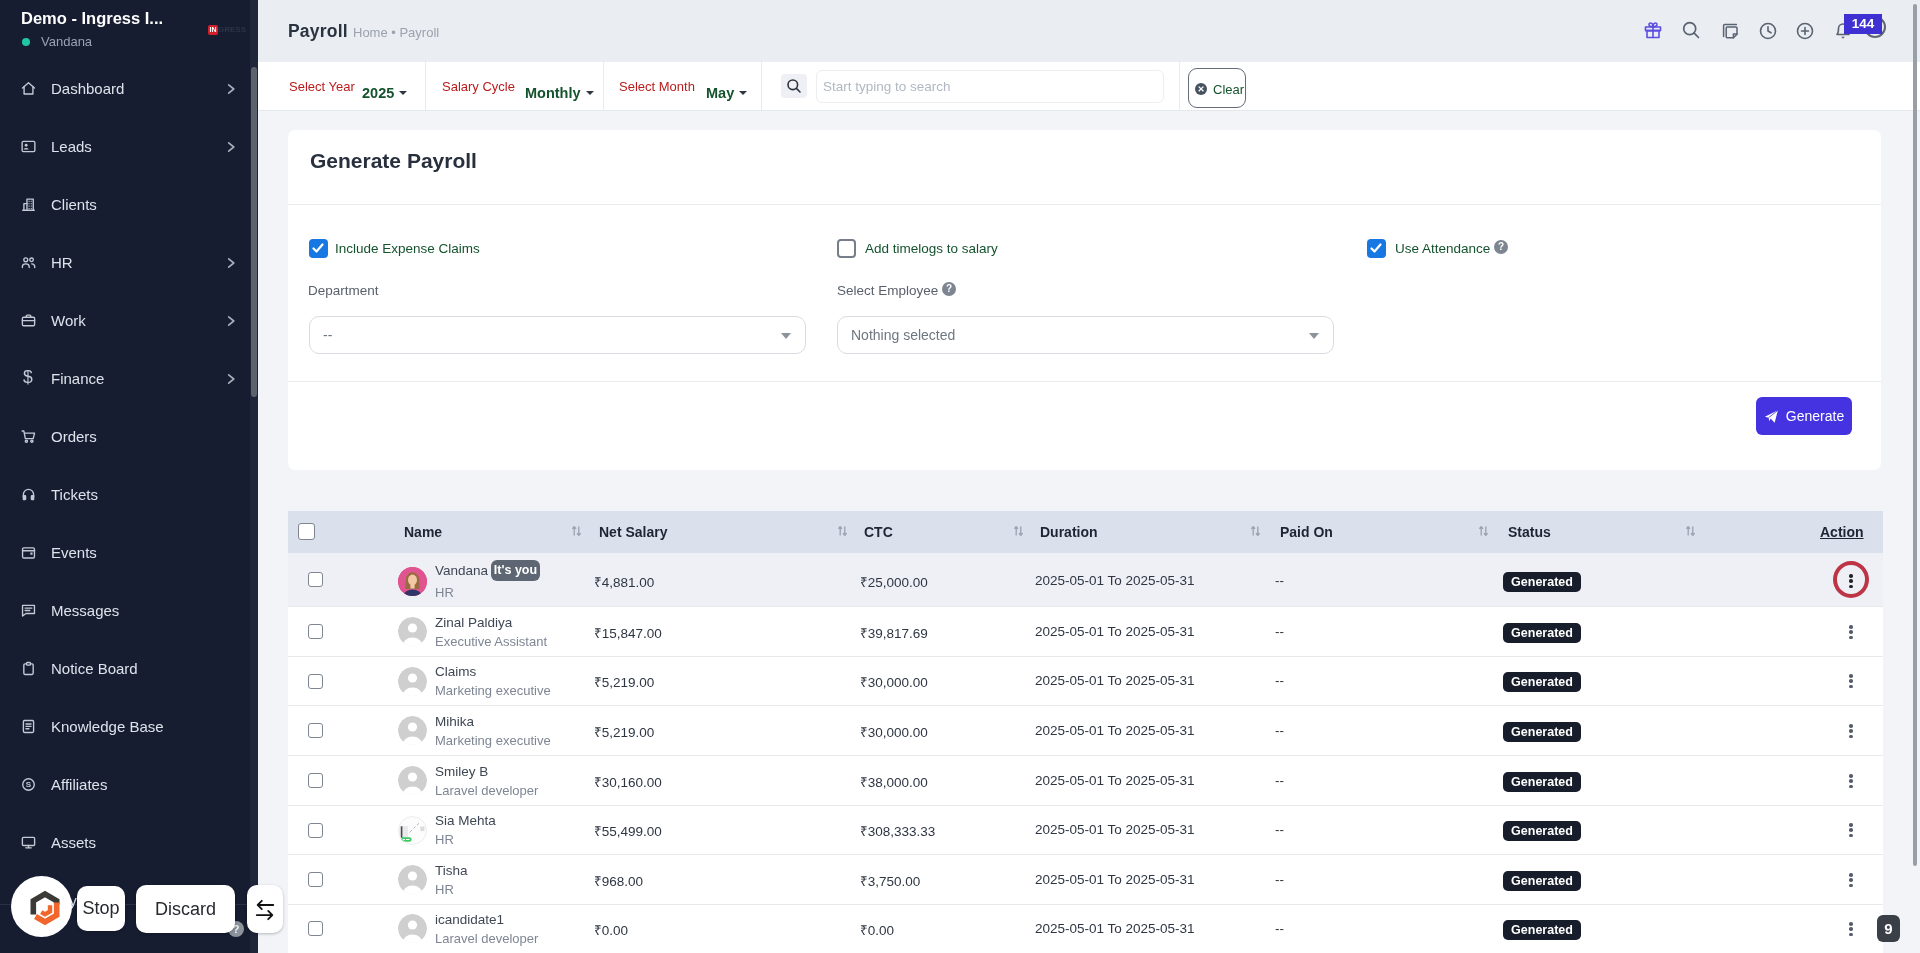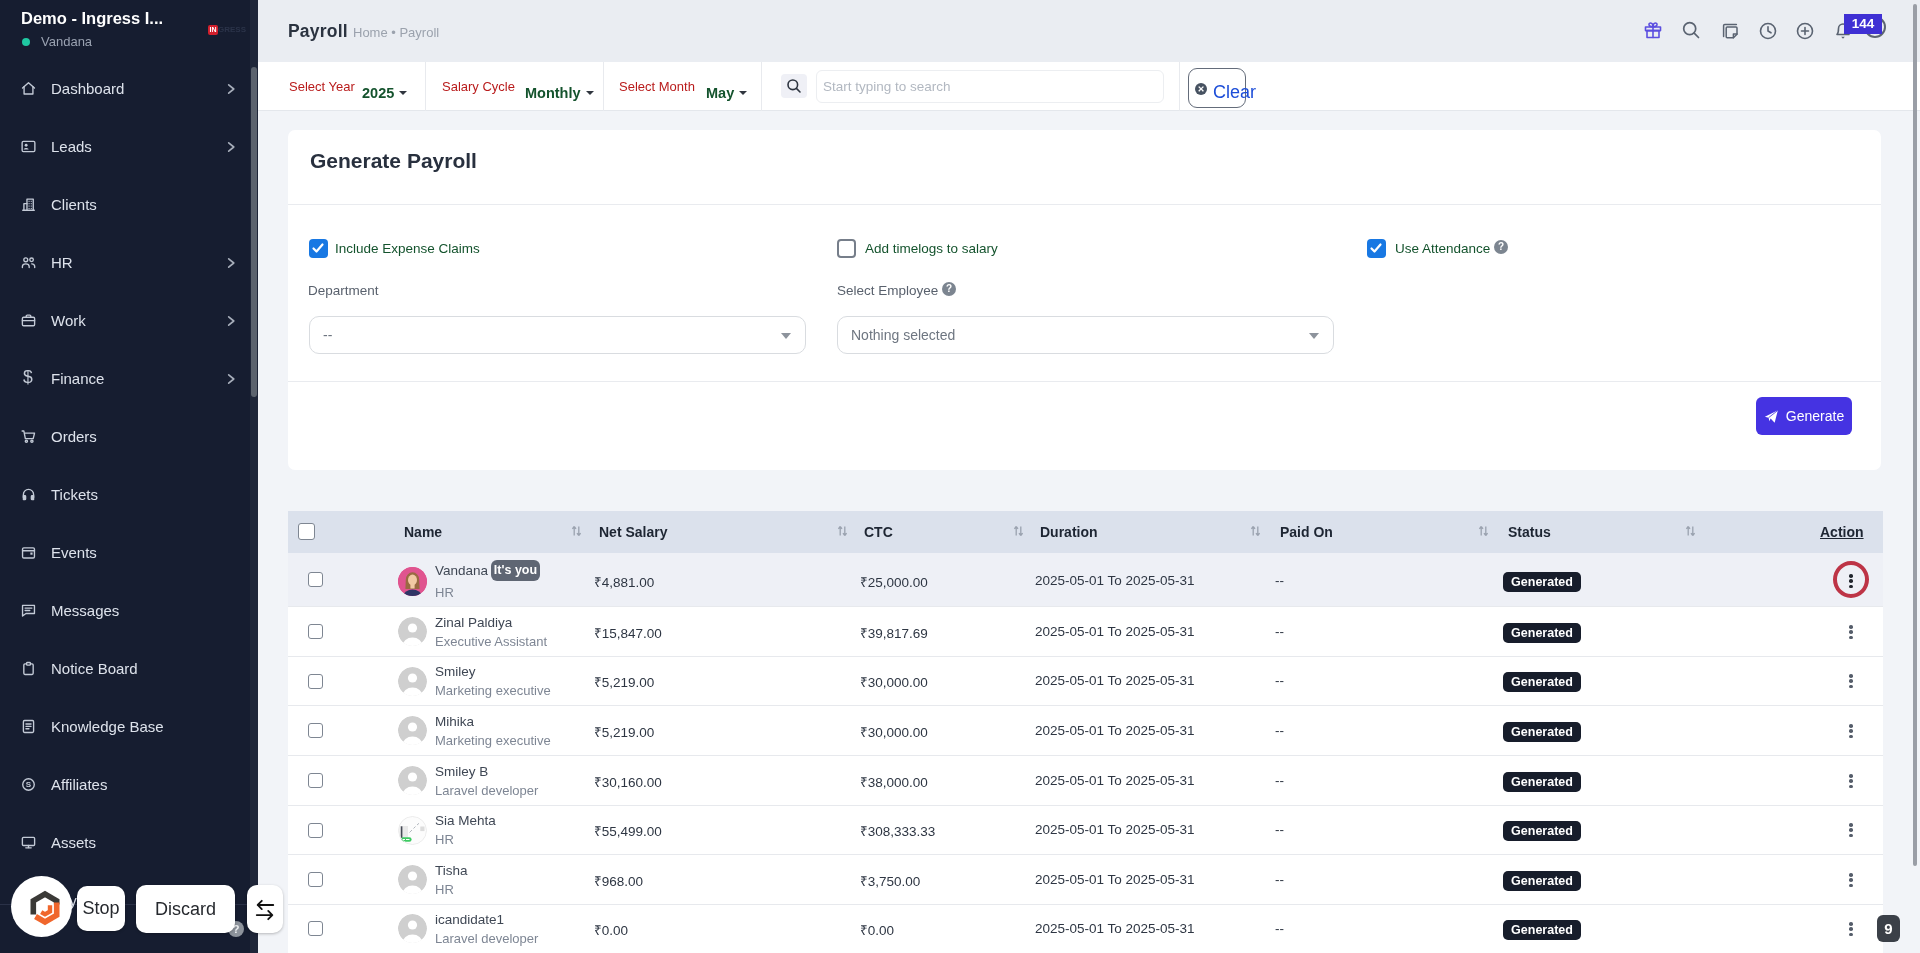--- a/index.html
+++ b/index.html
@@ -33,21 +33,21 @@
 #filterbar { position:absolute; left:258px; top:62px; width:1662px; height:49px; background:#fff; border-bottom:1px solid #e4e7ec; }
 .fsep { position:absolute; top:0; width:1px; height:49px; background:#e8eaee; }
 .flabel { font-size:13px; color:#b91c1c; position:absolute; top:17px; }
 .fvalue { font-size:14.5px; color:#14532d; font-weight:bold; position:absolute; top:15px;margin-top:8px; }
 .caret { display:inline-block; width:0; height:0; border-left:4px solid transparent; border-right:4px solid transparent; border-top:4.5px solid #30363f; vertical-align:middle; margin-left:5px; margin-bottom:2px; }
 #searchbox { position:absolute; left:558px; top:8px; width:348px; height:33px; border:1px solid #eceef1; border-radius:6px; }
 #sglass { position:absolute; left:523px; top:12px; width:26px; height:24px; background:#eff0f6; border-radius:4px; }
 #sph { position:absolute; left:565px; top:17px; font-size:13.5px; color:#b2b8c1; }
 #clearbtn { position:absolute; left:930px; top:6px; width:58px; height:40px; border:1px solid #646c7a; border-radius:9px; background:#fff; }
 #clearbtn .xc { position:absolute; left:6px; top:14px; width:12px; height:12px; border-radius:50%; background:#475261; color:#fff; font-size:8.5px; line-height:12px; text-align:center; font-weight:bold; }
-#clearbtn .ct { position:absolute; left:24px; top:13px; font-size:18px; color:#1d4ed8; }
+#clearbtn .ct { position:absolute; left:24px; top:13px; font-size:13px; color:#14532d; }
 
 
 #content { position:absolute; left:258px; top:111px; width:1662px; height:842px; background:#f2f4f8; }
 
 
 #card { position:absolute; left:30px; top:19px; width:1593px; height:340px; background:#fff; border-radius:7px; }
 #card h2 { position:absolute; left:22px; top:19px; font-size:21px; font-weight:bold; color:#28303e; }
 .hline { position:absolute; left:0; top:74px; width:1593px; height:1px; background:#e9ebef; }
 .hline2 { position:absolute; left:0; top:251px; width:1593px; height:1px; background:#e9ebef; }
 .cb { position:absolute; width:19px; height:19px; border-radius:4px; }
@@ -399,21 +399,21 @@
           <i></i>
         </div>
     </div>
     <div class="row" style="top:146px; height:49px;">
       <div class="rcb" style="top:17px;"></div>
       <div class="avatar" style="top:10px;"><svg width="29" height="29" viewBox="0 0 29 29">
             <circle cx="14.5" cy="14.5" r="14.5" fill="#cfcfcf"></circle>
             <circle cx="14.5" cy="11" r="4.6" fill="#fff"></circle>
             <path d="M4.5 29 a10 8.5 0 0 1 20 0 z" fill="#fff"></path>
           </svg></div>
-      <div class="nm" style="top:7px;">Smiley</div>
+      <div class="nm" style="top:7px;">Claims</div>
       <div class="sub" style="top:26px;">Marketing executive</div>
       <div class="val" style="left:306px; top:16px;">₹5,219.00</div>
       <div class="val" style="left:572px; top:16px;">₹30,000.00</div>
       <div class="val" style="left:747px; top:16px;">2025-05-01 To 2025-05-31</div>
       <div class="val" style="left:987px; top:16px;">--</div>
       <div class="gbadge" style="top:15px;">Generated</div>
       <div class="dots" style="top:17px;">
           <i></i>
           <i></i>
           <i></i>

